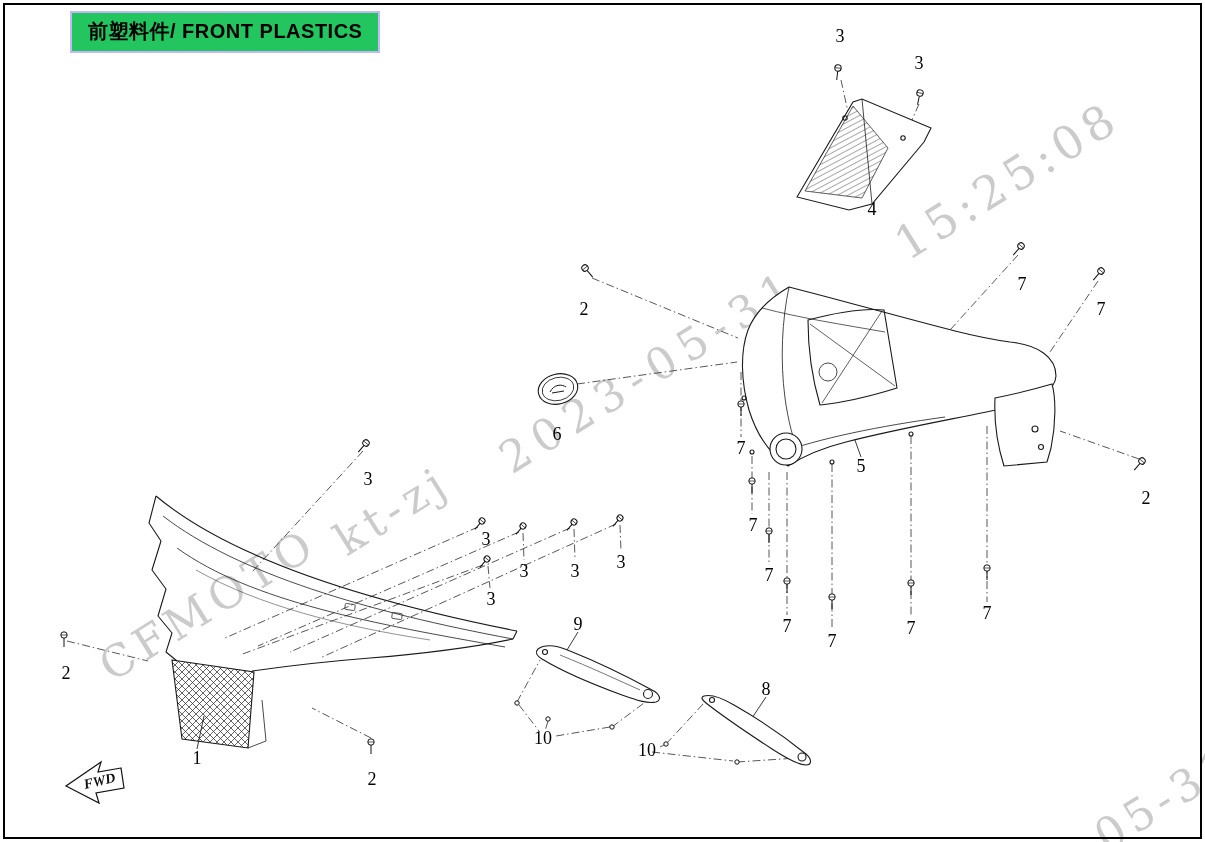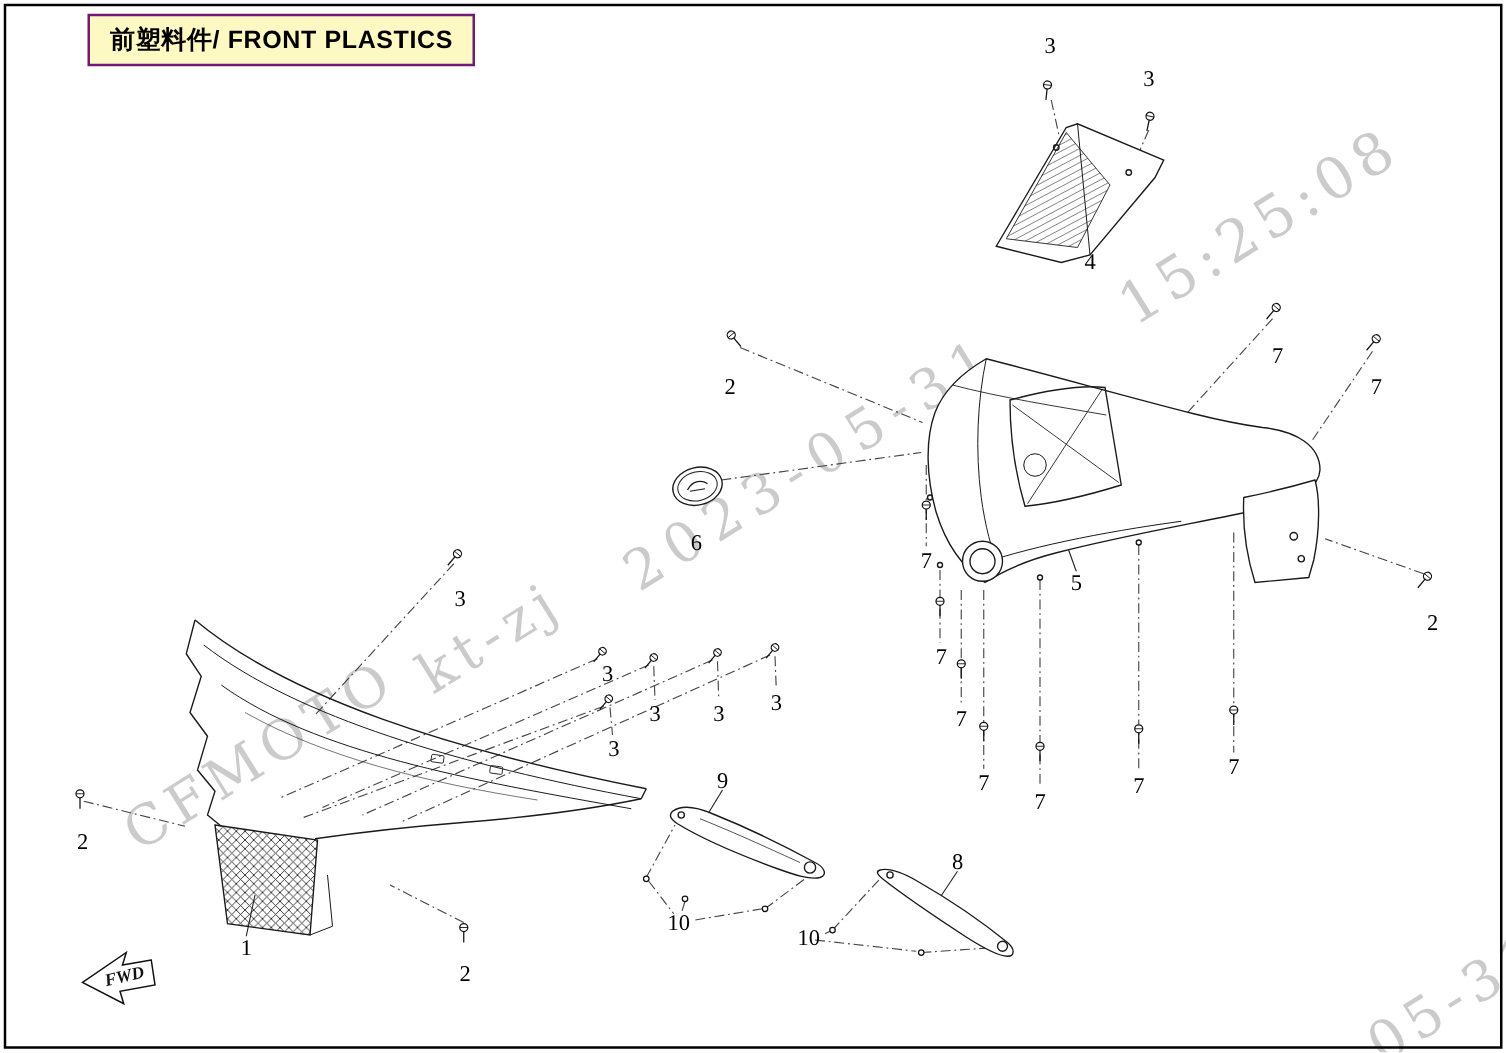--- a/index.html
+++ b/index.html
@@ -1,20 +1,20 @@
 <!DOCTYPE html>
 <html><head>
 <meta charset="utf-8">
 <style>
   html,body{margin:0;padding:0;background:#fff;}
   .page{position:relative;width:1205px;height:842px;overflow:hidden;background:#fff;
         font-family:"Liberation Serif",serif;}
   .frame{position:absolute;inset:3px;border:2px solid #000;z-index:3;pointer-events:none;}
-  .title-box{position:absolute;left:70px;top:11px;z-index:4;background:#fef9c3;
-             border:2px solid #701a75;padding:5px 16px 6px;
+  .title-box{position:absolute;left:70px;top:11px;z-index:4;background:#22c55e;
+             border:2px solid #c4b5fd;padding:5px 16px 6px;
              font-family:"Liberation Sans",sans-serif;font-weight:bold;font-size:20px;
              letter-spacing:.5px;white-space:nowrap;}
   .wm{position:absolute;z-index:0;transform-origin:0 0;transform:rotate(-32deg);
       font-family:"DejaVu Serif",serif;color:#cbcbcb;letter-spacing:6px;font-size:44px;
       white-space:nowrap;pointer-events:none;}
   .wm.big{font-size:46px;}
   svg.art{position:absolute;left:0;top:0;z-index:1;}
   .callout{position:absolute;z-index:2;transform:translate(-50%,-50%);
            font-size:18px;font-family:"Liberation Serif",serif;color:#000;line-height:1;}
 </style>

